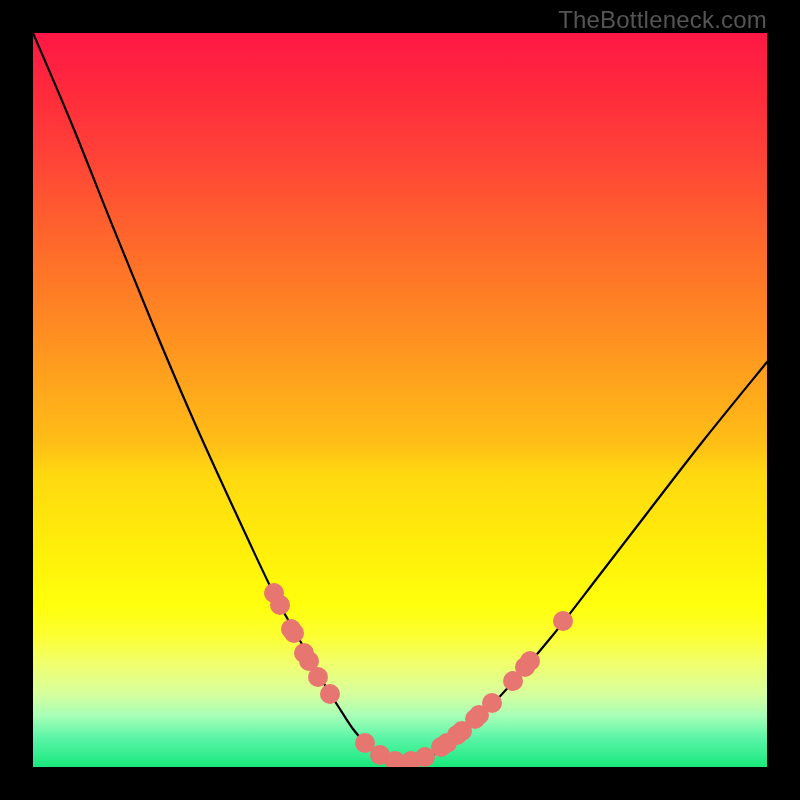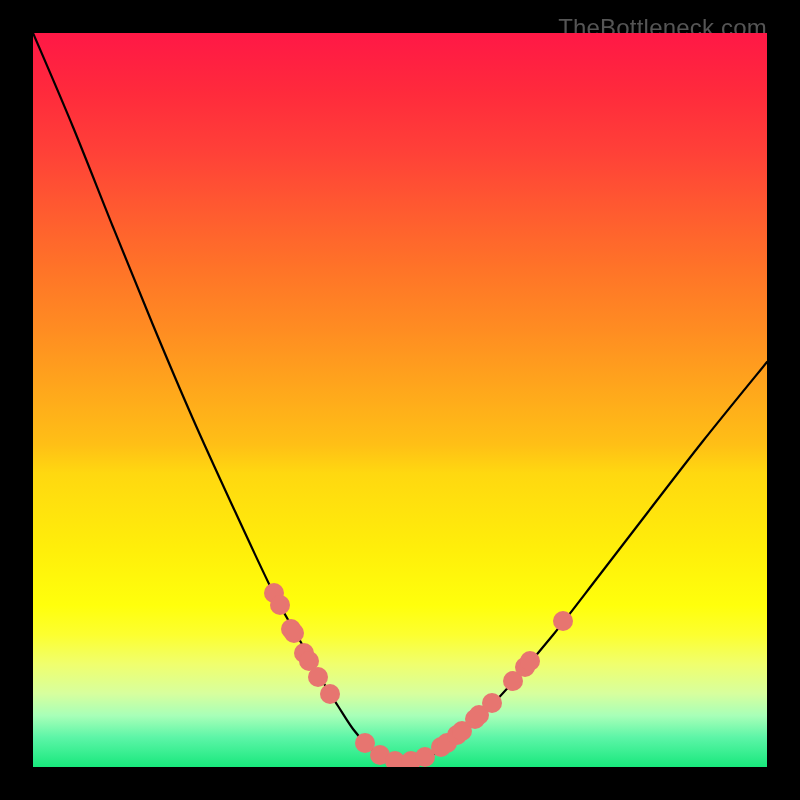--- a/index.html
+++ b/index.html
@@ -49,21 +49,20 @@
   }
   .watermark {
     position: absolute;
     right: 33px;
     top: 6px;
     color: #555;
     font-family: Arial, Helvetica, sans-serif;
     font-size: 24px;
     font-weight: 400;
     letter-spacing: 0.2px;
-    margin-top: 8px;
   }
 </style>
 </head>
 <body>
 
 <div class="frame">
   <div class="watermark">TheBottleneck.com</div>
   <div class="plot-area">
     <svg class="curve-svg" viewBox="0 0 734 734" preserveAspectRatio="none">
       <path id="curve-path" d="M 0.0 0.0 C 6.7 15.7 26.7 61.7 40.0 94.0 C 53.3 126.3 66.7 161.0 80.0 194.0 C 93.3 227.0 106.7 260.0 120.0 292.0 C 133.3 324.0 146.7 355.7 160.0 386.0 C 173.3 416.3 186.7 445.2 200.0 474.0 C 213.3 502.8 229.2 537.3 240.0 559.0 C 250.8 580.7 256.7 589.0 265.0 604.0 C 273.3 619.0 283.3 637.5 290.0 649.0 C 296.7 660.5 300.0 665.2 305.0 673.0 C 310.0 680.8 315.0 689.3 320.0 696.0 C 325.0 702.7 330.0 708.3 335.0 713.0 C 340.0 717.7 345.5 721.3 350.0 724.0 C 354.5 726.7 357.7 728.2 362.0 729.0 C 366.3 729.8 370.5 729.8 376.0 729.0 C 381.5 728.2 388.0 727.3 395.0 724.0 C 402.0 720.7 409.7 715.3 418.0 709.0 C 426.3 702.7 434.7 696.0 445.0 686.0 C 455.3 676.0 467.5 663.0 480.0 649.0 C 492.5 635.0 505.8 619.5 520.0 602.0 C 534.2 584.5 549.2 564.5 565.0 544.0 C 580.8 523.5 597.5 501.7 615.0 479.0 C 632.5 456.3 650.2 433.0 670.0 408.0 C 689.8 383.0 723.3 342.2 734.0 329.0" fill="none" stroke="#000000" stroke-width="2.2" stroke-linecap="round"></path>

